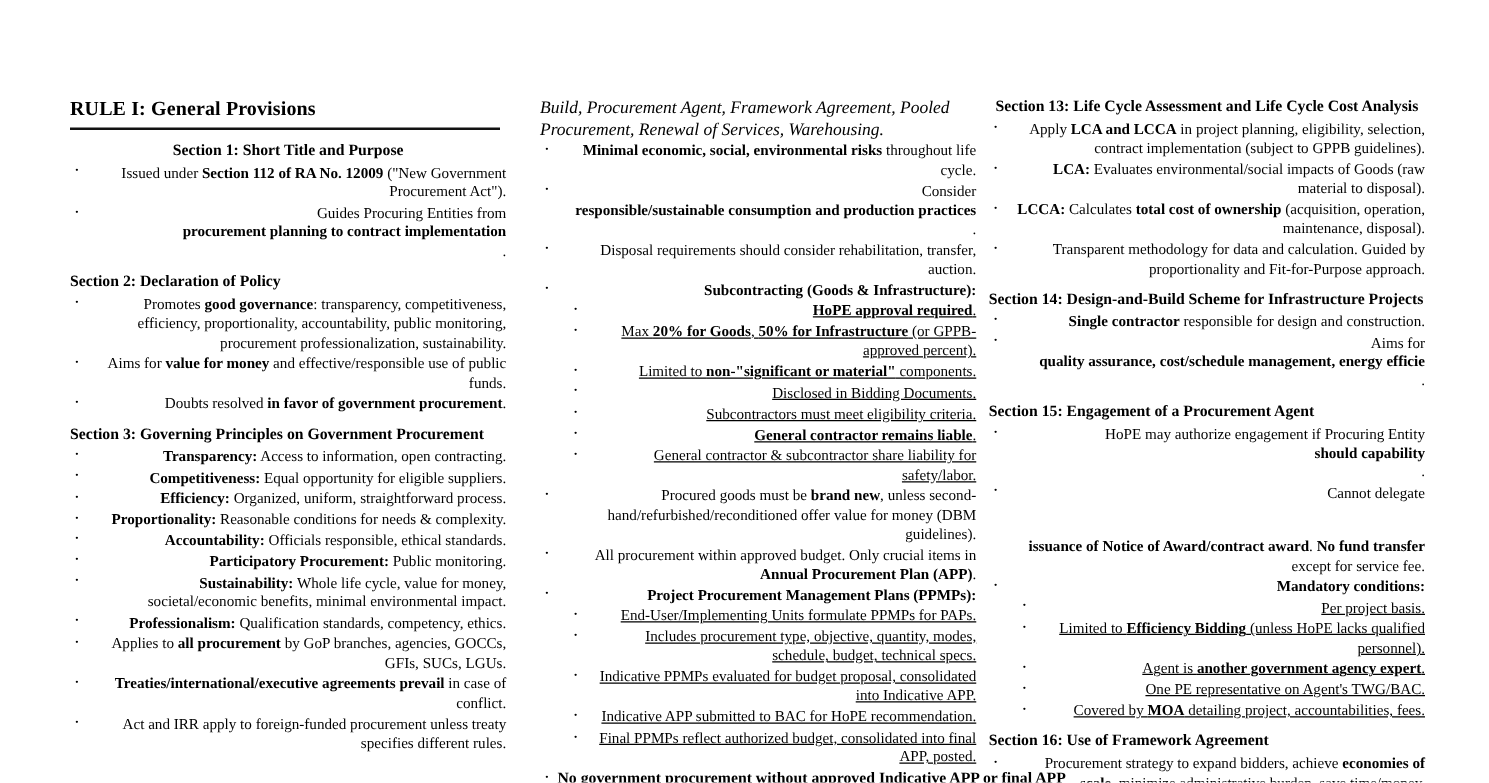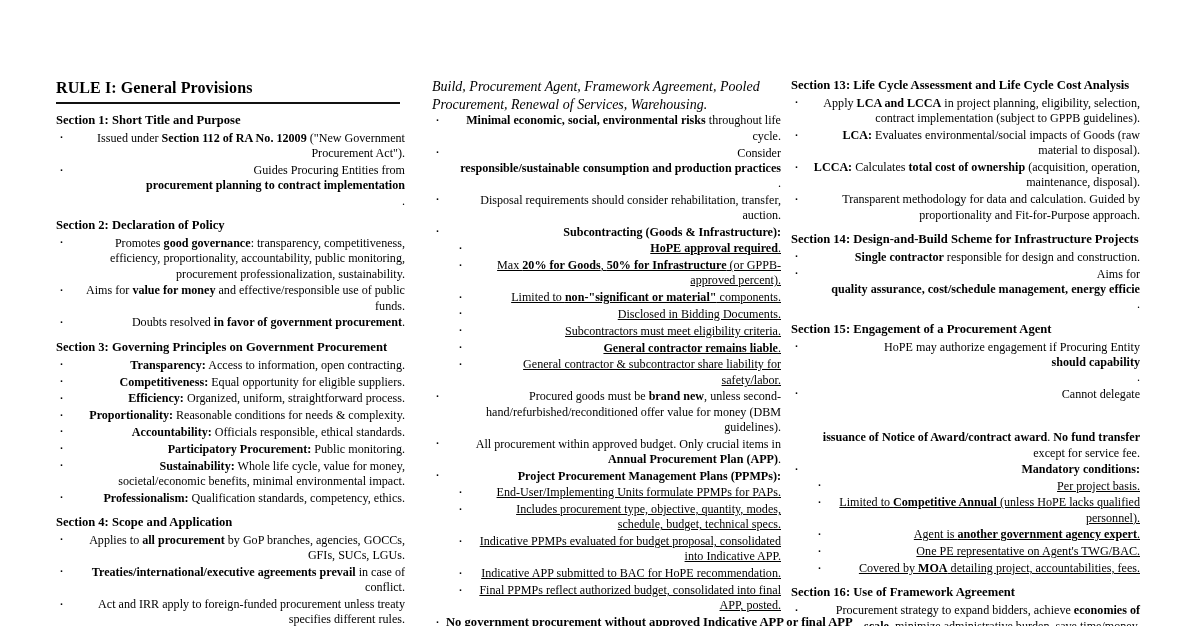--- a/index.html
+++ b/index.html
@@ -45,21 +45,21 @@
     border-top: 2.2px solid #111;
     margin: 0 0 9px 0;
     width: 344px;
   }
   .sec-head {
     font-size: 12.6px;
     font-weight: bold;
     line-height: 1.27;
     margin: 9px 0 2px 0;
   }
-  .col .sec-head:first-child { margin-top: 0; }
+  .col .sec-head:first-child { margin-top: 0; text-align: center; }
 
   ul.lvl1 {
     list-style: none;
     margin: 0 0 0 0;
     padding: 0;
   }
   ul.lvl1 > li {
     position: relative;
     padding-left: 14px;
     margin: 0 0 1.5px 0;
@@ -142,21 +142,20 @@
         <ul class="lvl1">
           <li><b>Transparency:</b><span> Access to information, open contracting.</span></li>
           <li><b>Competitiveness:</b><span> Equal opportunity for eligible suppliers.</span></li>
           <li><b>Efficiency:</b><span> Organized, uniform, straightforward process.</span></li>
           <li><b>Proportionality:</b><span> Reasonable conditions for needs &amp; complexity.</span></li>
           <li><b>Accountability:</b><span> Officials responsible, ethical standards.</span></li>
           <li><b>Participatory Procurement:</b><span> Public monitoring.</span></li>
           <li><b>Sustainability:</b><span> Whole life cycle, value for money, societal/economic benefits, minimal environmental impact.</span></li>
           <li><b>Professionalism:</b><span> Qualification standards, competency, ethics.</span></li>
         </ul>
-        <div class="sec-head">Section 4: Scope and Application</div>
         <ul class="lvl1">
           <li><span>Applies to </span><b>all procurement</b><span> by GoP branches, agencies, GOCCs, GFIs, SUCs, LGUs.</span></li>
           <li><b>Treaties/international/executive agreements prevail</b><span> in case of conflict.</span></li>
           <li><span>Act and IRR apply to foreign-funded procurement unless treaty specifies different rules.</span></li>
         </ul>
       </div>
   </div>
 
   <div class="col" id="col2">
     <div style="font-size:14px; line-height:1.265; margin:0 0 0 0;font-style:italic;">Build, Procurement Agent, Framework Agreement, Pooled Procurement, Renewal of Services, Warehousing.</div>
@@ -205,21 +204,21 @@
         <ul class="lvl1">
           <li><b>Single contractor</b><span> responsible for design and construction.</span></li>
           <li><span>Aims for</span><span class="blockbold nowrapline">quality assurance, cost/schedule management, energy efficie</span><span class="trailing-dot">.</span></li>
         </ul>
         <div class="sec-head">Section 15: Engagement of a Procurement Agent</div>
         <ul class="lvl1">
           <li><span>HoPE may authorize engagement if Procuring Entity </span><span class="blockbold">should capability</span><span class="trailing-dot">.</span></li>
           <li><span>Cannot delegate</span><span style="display: block; margin-top: 28px;"><b>issuance of Notice of Award/contract award</b><span>. </span><b>No fund transfer</b><span> except for service fee.</span></span></li>
           <li><b>Mandatory conditions:</b><ul class="lvl2">
               <li><span>Per project basis.</span></li>
-              <li><span>Limited to </span><b>Competitive Annual</b><span> (unless HoPE lacks qualified personnel).</span></li>
+              <li><span>Limited to </span><b>Efficiency Bidding</b><span> (unless HoPE lacks qualified personnel).</span></li>
               <li><span>Agent is </span><b>another government agency expert</b><span>.</span></li>
               <li><span>One PE representative on Agent's TWG/BAC.</span></li>
               <li><span>Covered by </span><b>MOA</b><span> detailing project, accountabilities, fees.</span></li>
             </ul></li>
         </ul>
         <div class="sec-head">Section 16: Use of Framework Agreement</div>
         <ul class="lvl1">
           <li><span>Procurement strategy to expand bidders, achieve </span><b>economies of scale</b><span>, minimize administrative burden, save time/money.</span></li>
           <li><span>Open contract between Procuring Entity and bidder</span></li>
         </ul>

